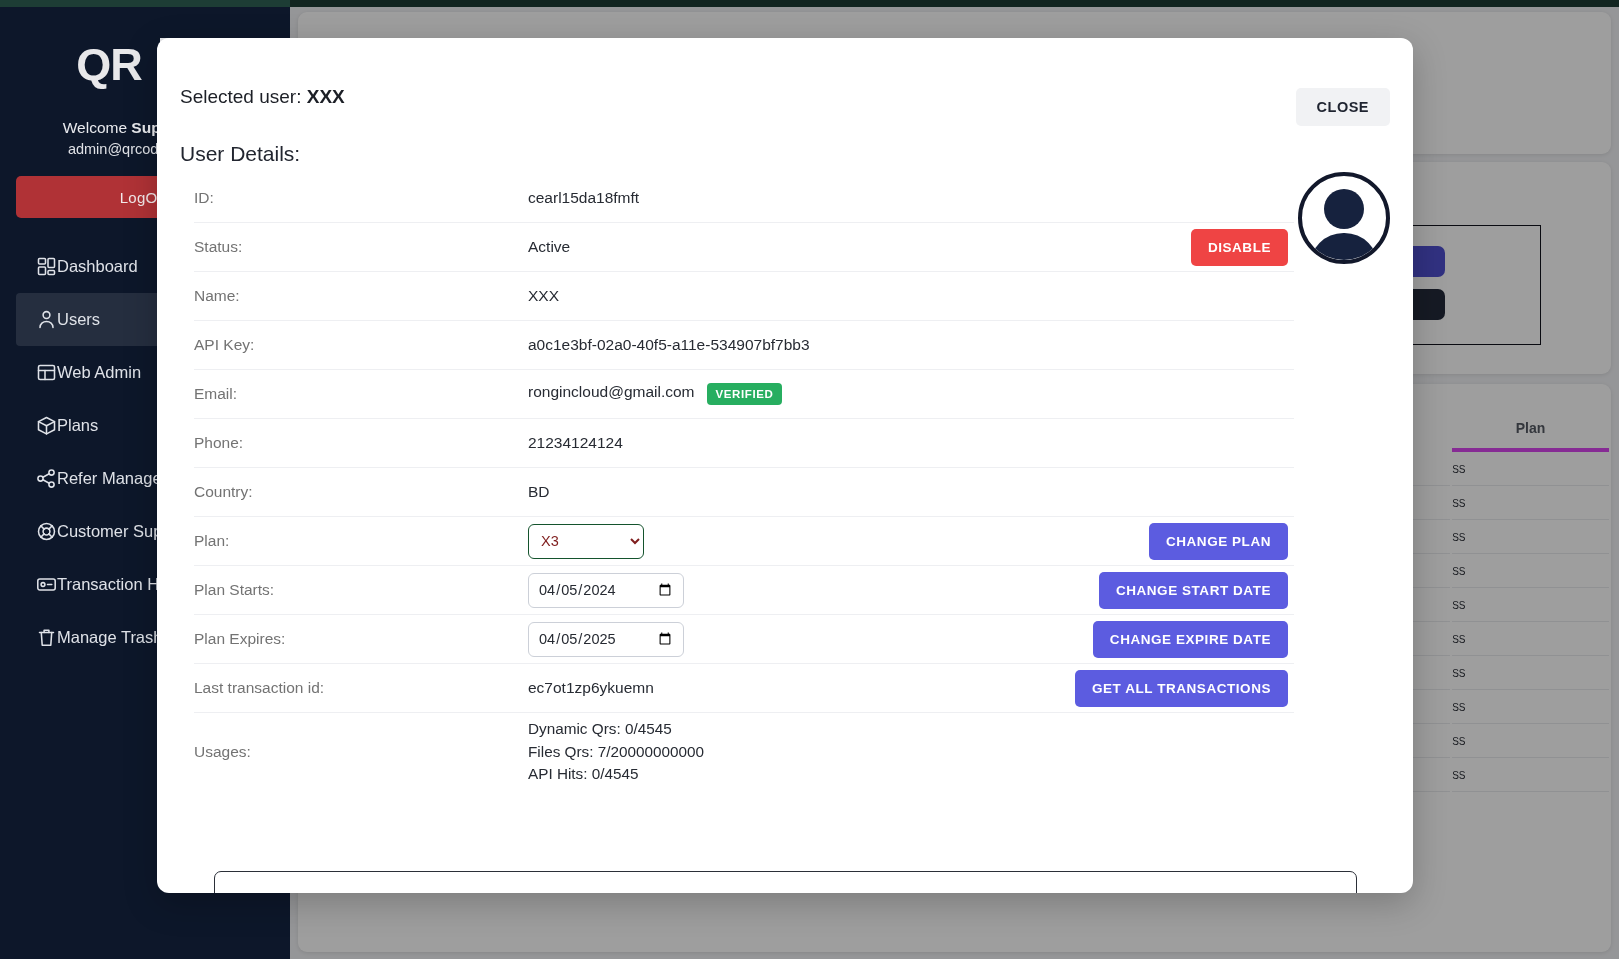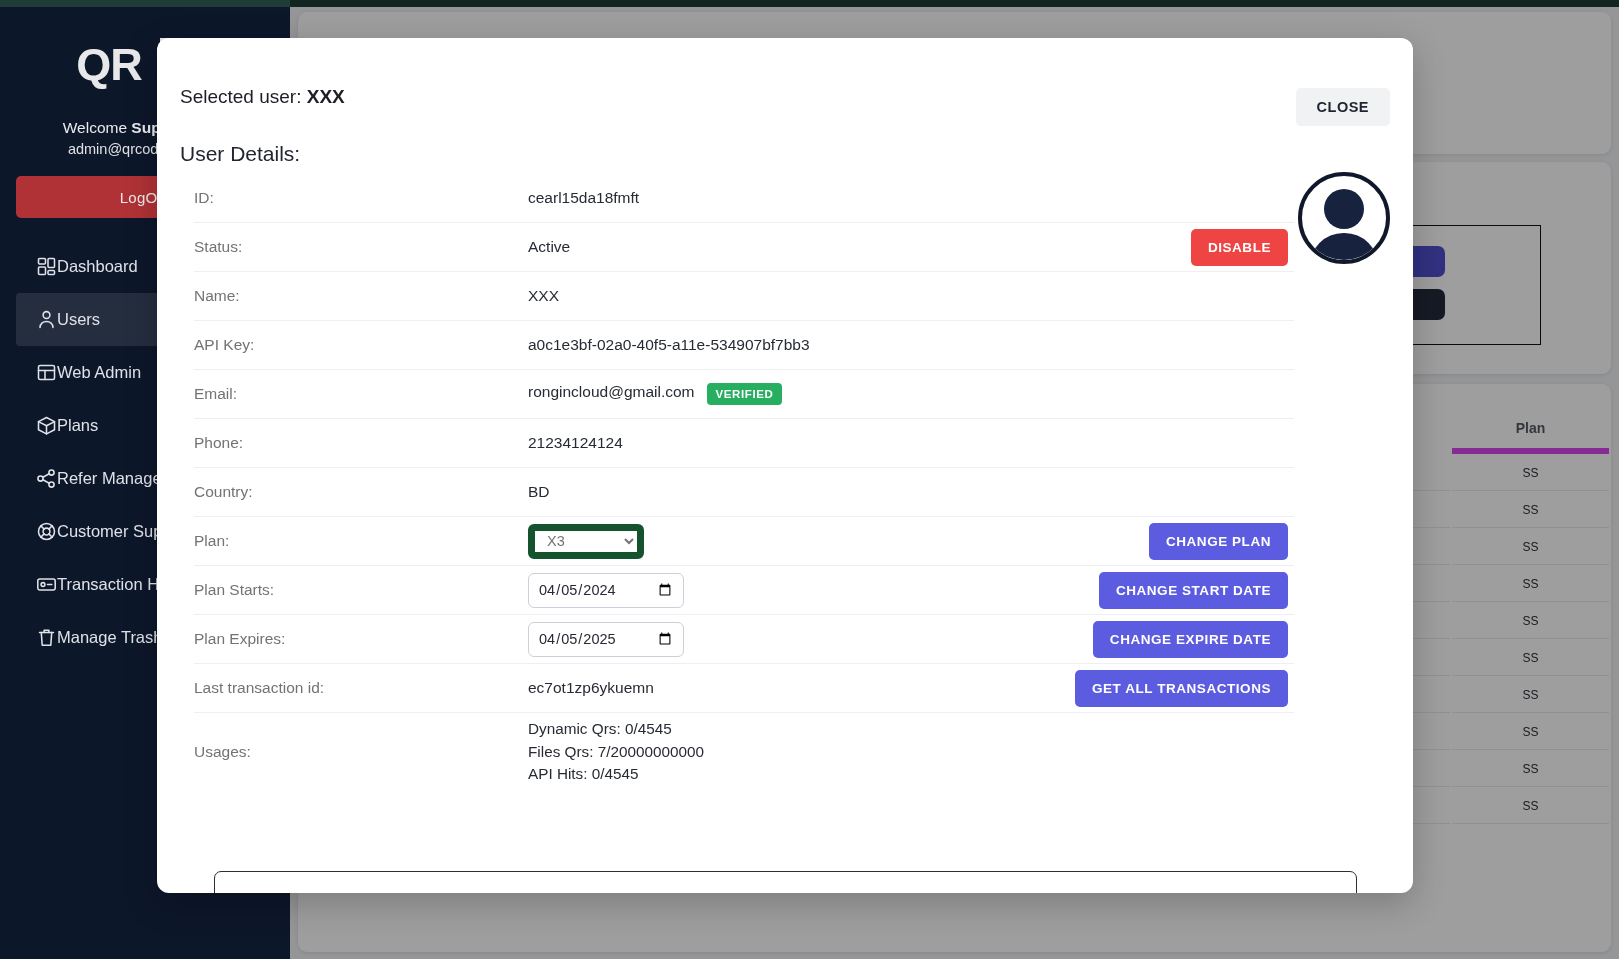--- a/index.html
+++ b/index.html
@@ -72,24 +72,24 @@
     position: absolute; left: 903px; top: 63px; width: 340px; height: 120px;
     border: 1px solid #11131c;
   }
   .pill { position: absolute; left: 18px; border-radius: 7px; height: 31px; width: 225px; }
   .pill.indigo { top: 20px; background: #4f4fd0; }
   .pill.dark   { top: 63px; background: #252a3a; }
 
   .bg-table { position: absolute; left: 0; top: 34px; width: 1313px; }
   .bg-th {
     text-align: center; font-size: 14px; font-weight: 700; color: #555a63;
-    padding-bottom: 12px; border-bottom: 6px solid #d946ef;
+    padding-bottom: 12px; border-bottom: 4px solid #d946ef;
   }
   .bg-td {
-    text-align: center; font-size: 12px; color: #2a2e36; padding: 10px 0;
+    text-align: left; font-size: 10px; color: #2a2e36; padding: 10px 0;
     border-bottom: 1px solid #e9eaee;
   }
   .bg-col-plan { width: 150px; }
   .bg-col-fill { width: 1100px; }
 
   
   .backdrop {
     position: absolute; top: 0; left: 290px; width: 1329px; height: 959px;
     background: rgba(0,0,0,.38);
   }
@@ -161,22 +161,22 @@
 
   .btn {
     border: none; border-radius: 5px; color: #fff; cursor: pointer;
     font-family: inherit; font-size: 13.5px; font-weight: 700; letter-spacing: .55px;
     padding: 11px 17px; white-space: nowrap;
   }
   .btn-danger { background: #ef4444; }
   .btn-indigo { background: #5c5ce0; }
 
   .sel {
-    width: 116px; height: 35px; border: 7px solid #14532d; border-radius: 6px;
-    background: #fff; font-family: inherit; font-size: 14.5px; color: #737373;
+    width: 116px; height: 35px; border: 1px solid #14532d; border-radius: 6px;
+    background: #fff; font-family: inherit; font-size: 14.5px; color: #7f1d1d;
     padding: 0 8px; cursor: pointer;
   }
   .dateinput {
     width: 156px; height: 35px; border: 1px solid #ccd0d8; border-radius: 6px;
     background: #fff; font-family: inherit; font-size: 14.5px; color: #262a32;
     padding: 0 9px; cursor: pointer;
   }
 
   .bottom-box {
     position: absolute; left: 57px; top: 833px; width: 1143px; height: 70px;

